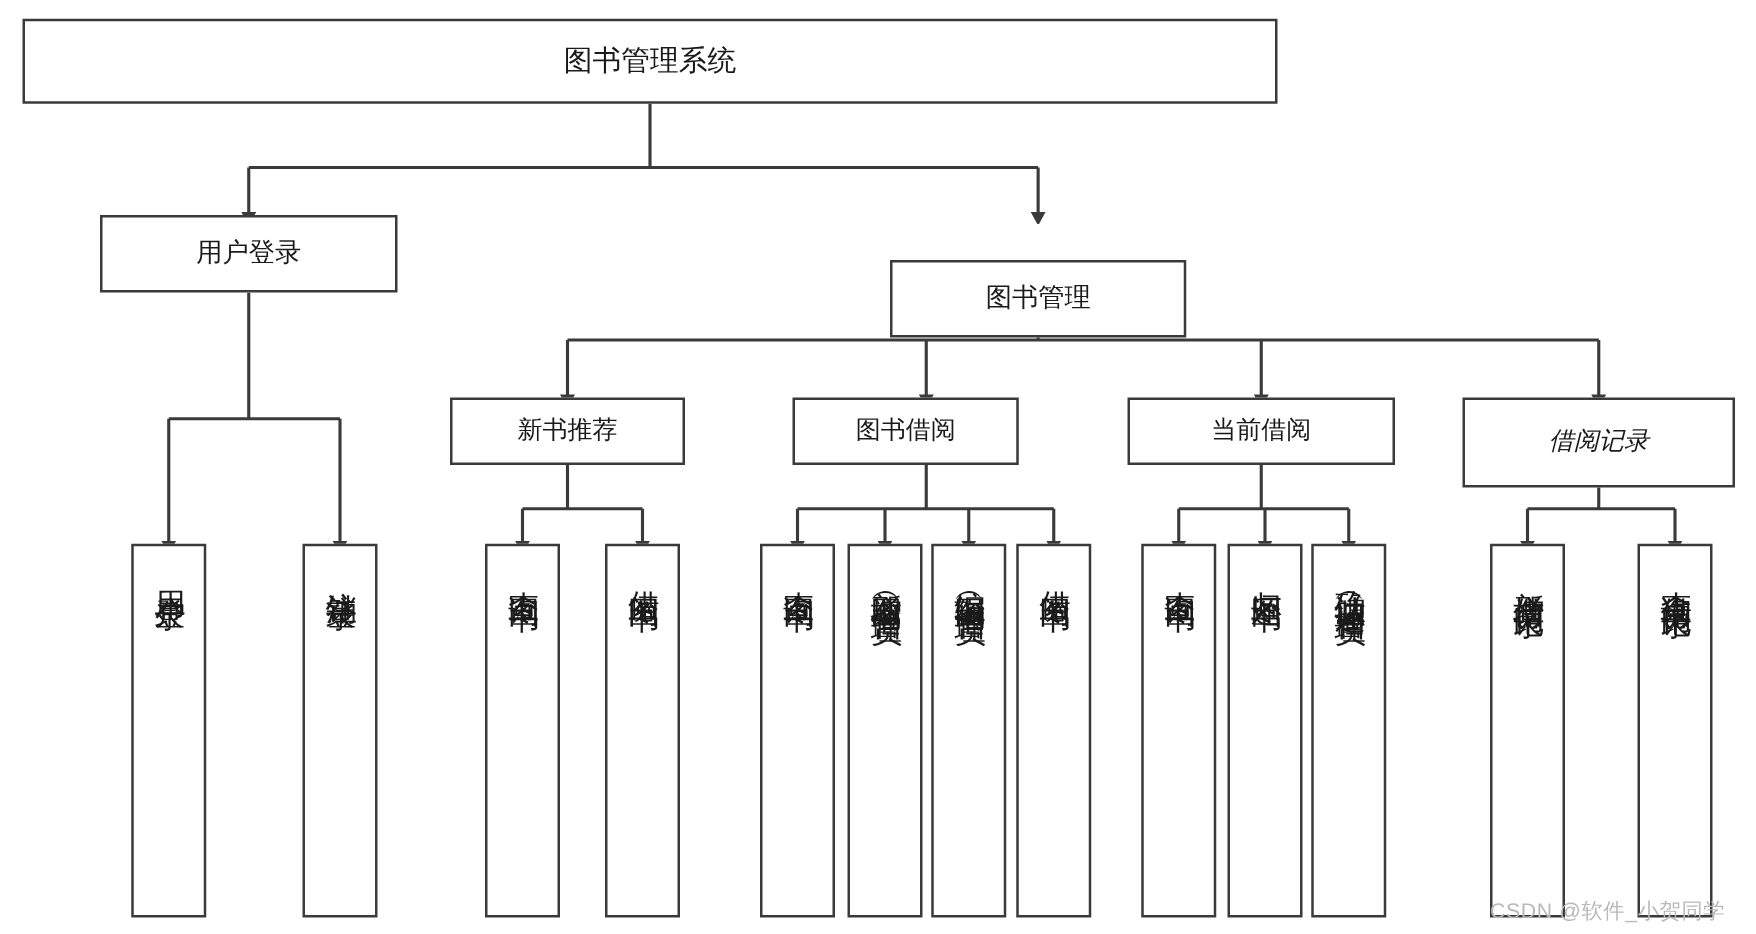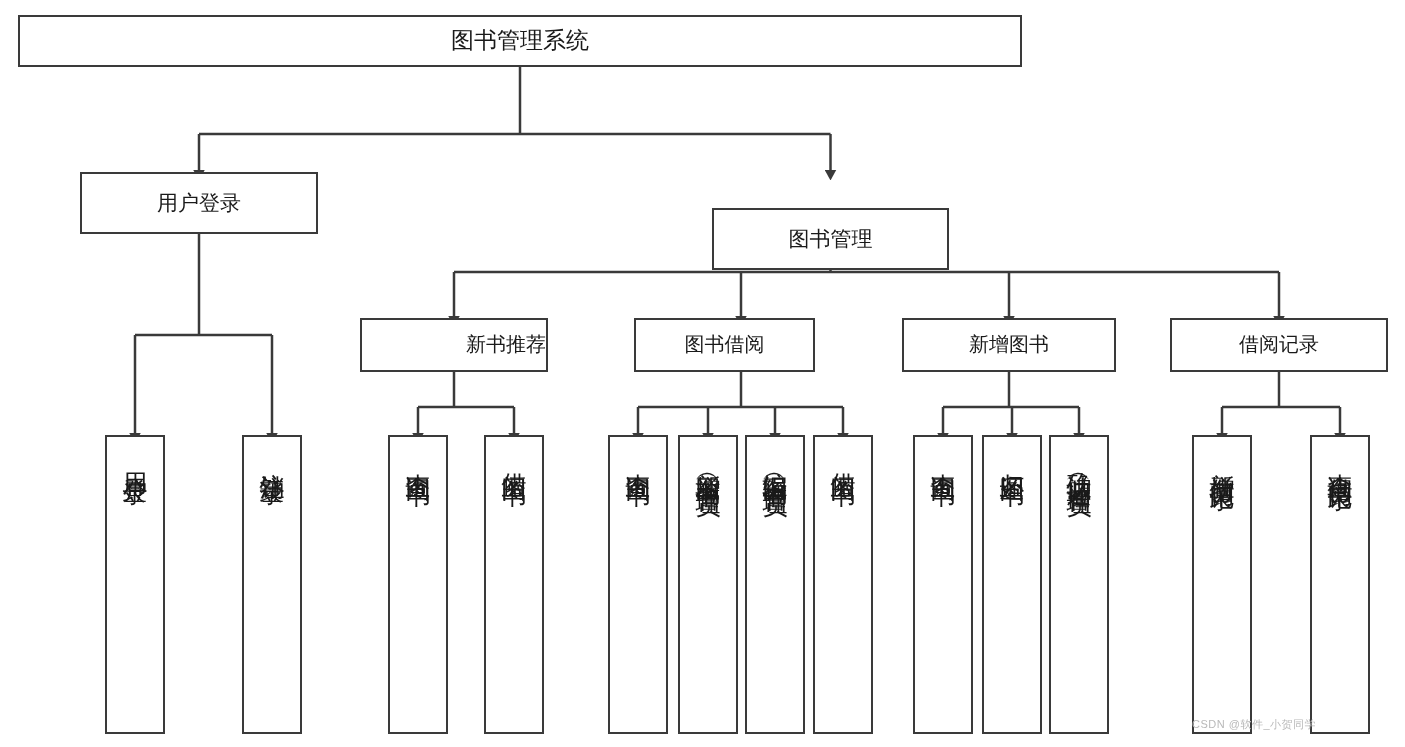--- a/index.html
+++ b/index.html
@@ -51,21 +51,21 @@
   .node-leaf .label {
     writing-mode: vertical-rl;
     text-orientation: upright;
     font-size: 25px;
     letter-spacing: 3px;
     line-height: 1;
   }
   .watermark {
     position: absolute;
     color: #b9b9b9;
-    font-size: 11px;
+    font-size: 17px;
     white-space: nowrap;
     z-index: 5;
     letter-spacing: 0.5px;
   }
 </style>
 </head>
 <body>
 
 <div id="canvas">
 
@@ -105,41 +105,41 @@
         <path d="M943,407 L943,434" fill="none" stroke="#3a3a3a" stroke-width="2.5" marker-end="url(#arrow)"></path>
         <path d="M1012,407 L1012,434" fill="none" stroke="#3a3a3a" stroke-width="2.5" marker-end="url(#arrow)"></path>
         <path d="M1079,407 L1079,434" fill="none" stroke="#3a3a3a" stroke-width="2.5" marker-end="url(#arrow)"></path>
         <path d="M1279,372 L1279,407" fill="none" stroke="#3a3a3a" stroke-width="2.5"></path>
         <path d="M1222,407 L1340,407" fill="none" stroke="#3a3a3a" stroke-width="2.5"></path>
         <path d="M1222,407 L1222,434" fill="none" stroke="#3a3a3a" stroke-width="2.5" marker-end="url(#arrow)"></path>
         <path d="M1340,407 L1340,434" fill="none" stroke="#3a3a3a" stroke-width="2.5" marker-end="url(#arrow)"></path>
       </g>
   </svg>
 
-  <div class="node node-root" id="n-root" style="left: 18px; top: 15px; width: 1004px; height: 52px;">
+  <div class="node node-root" id="n-root" style="left: 18px; top: 15px; width: 1004px; height: 68px;">
     <span class="label">图书管理系统</span>
   </div>
 
   <div class="node node-l1" id="n-l1-0" style="left: 80px; top: 172px; width: 238px; height: 62px;">
     <span class="label">用户登录</span>
   </div>
   <div class="node node-l1" id="n-l1-1" style="left: 712px; top: 172px; width: 237px; height: 62px; margin-top: 36px;">
     <span class="label">图书管理</span>
   </div>
 
-  <div class="node node-l2" id="n-l2-0" style="left: 360px; top: 318px; width: 188px; height: 54px; justify-content: flex-end;">
+  <div class="node node-l2" id="n-l2-0" style="left: 360px; top: 318px; width: 188px; height: 54px;">
     <span class="label">新书推荐</span>
   </div>
   <div class="node node-l2" id="n-l2-1" style="left: 634px; top: 318px; width: 181px; height: 54px;">
     <span class="label">图书借阅</span>
   </div>
   <div class="node node-l2" id="n-l2-2" style="left: 902px; top: 318px; width: 214px; height: 54px;">
-    <span class="label">新增图书</span>
+    <span class="label">当前借阅</span>
   </div>
-  <div class="node node-l2" id="n-l2-3" style="left: 1170px; top: 318px; width: 218px; height: 54px;">
+  <div class="node node-l2" id="n-l2-3" style="left: 1170px; top: 318px; width: 218px; height: 72px; font-style: italic;">
     <span class="label">借阅记录</span>
   </div>
 
   <div class="node node-leaf" id="n-leaf-0" style="left: 105px; top: 435px; width: 60px; height: 299px;">
     <span class="label">用户登录</span>
   </div>
   <div class="node node-leaf" id="n-leaf-1" style="left: 242px; top: 435px; width: 60px; height: 299px;">
     <span class="label">注销登录</span>
   </div>
   <div class="node node-leaf" id="n-leaf-2" style="left: 388px; top: 435px; width: 60px; height: 299px;">

